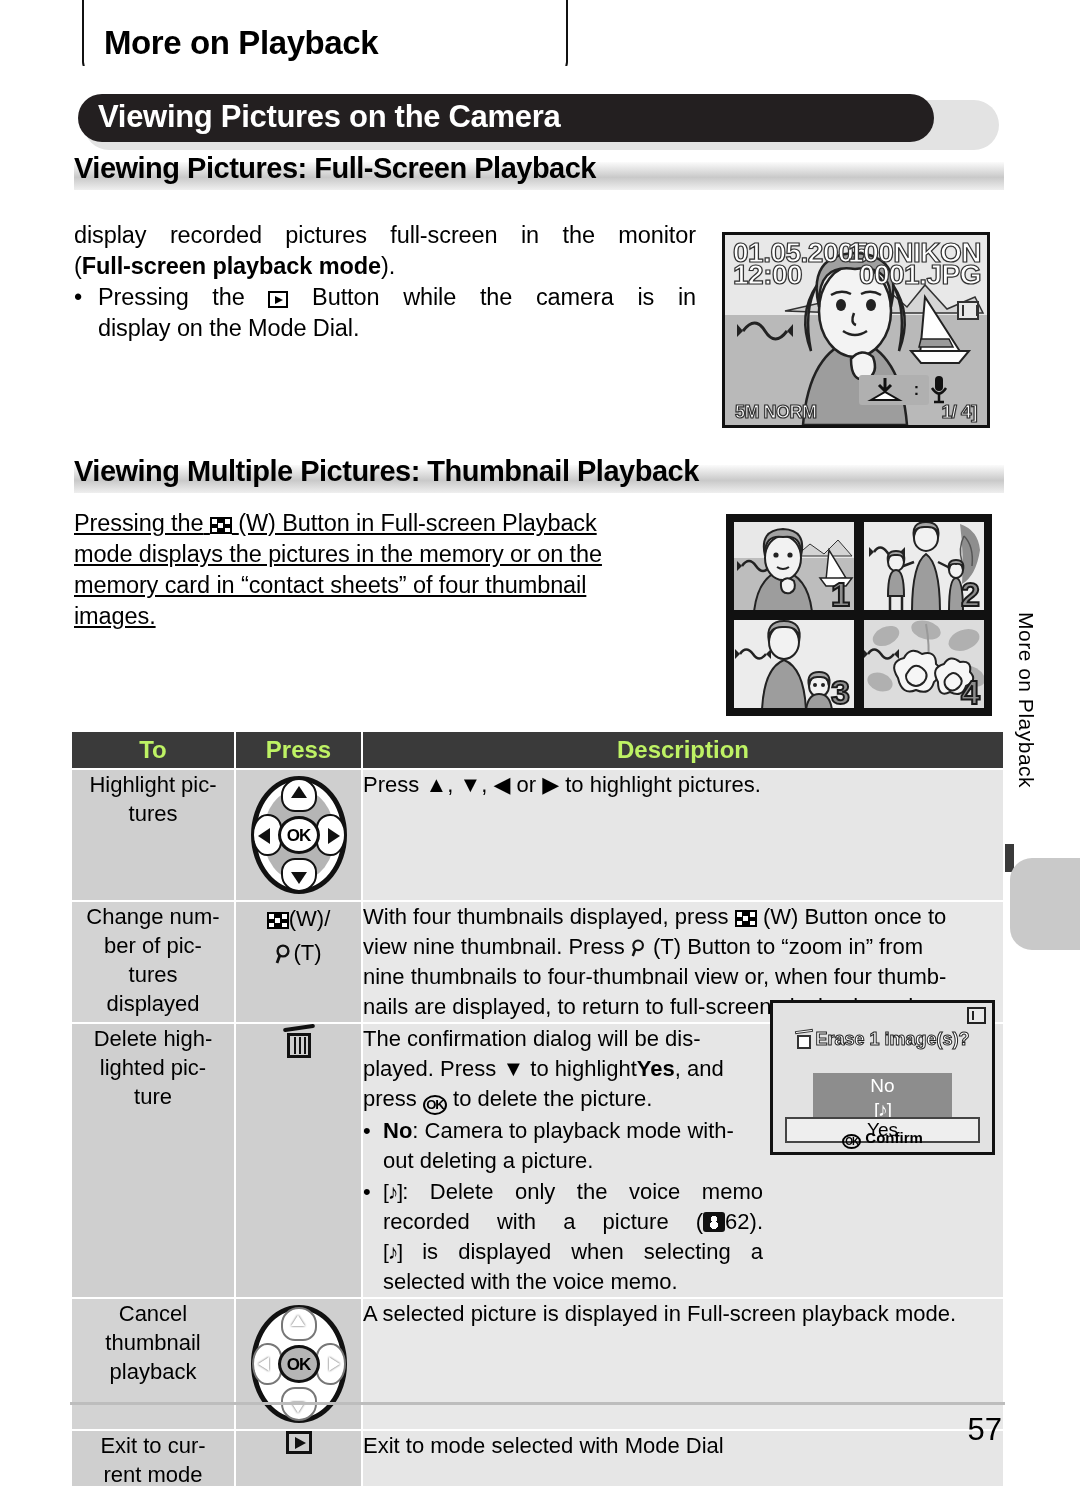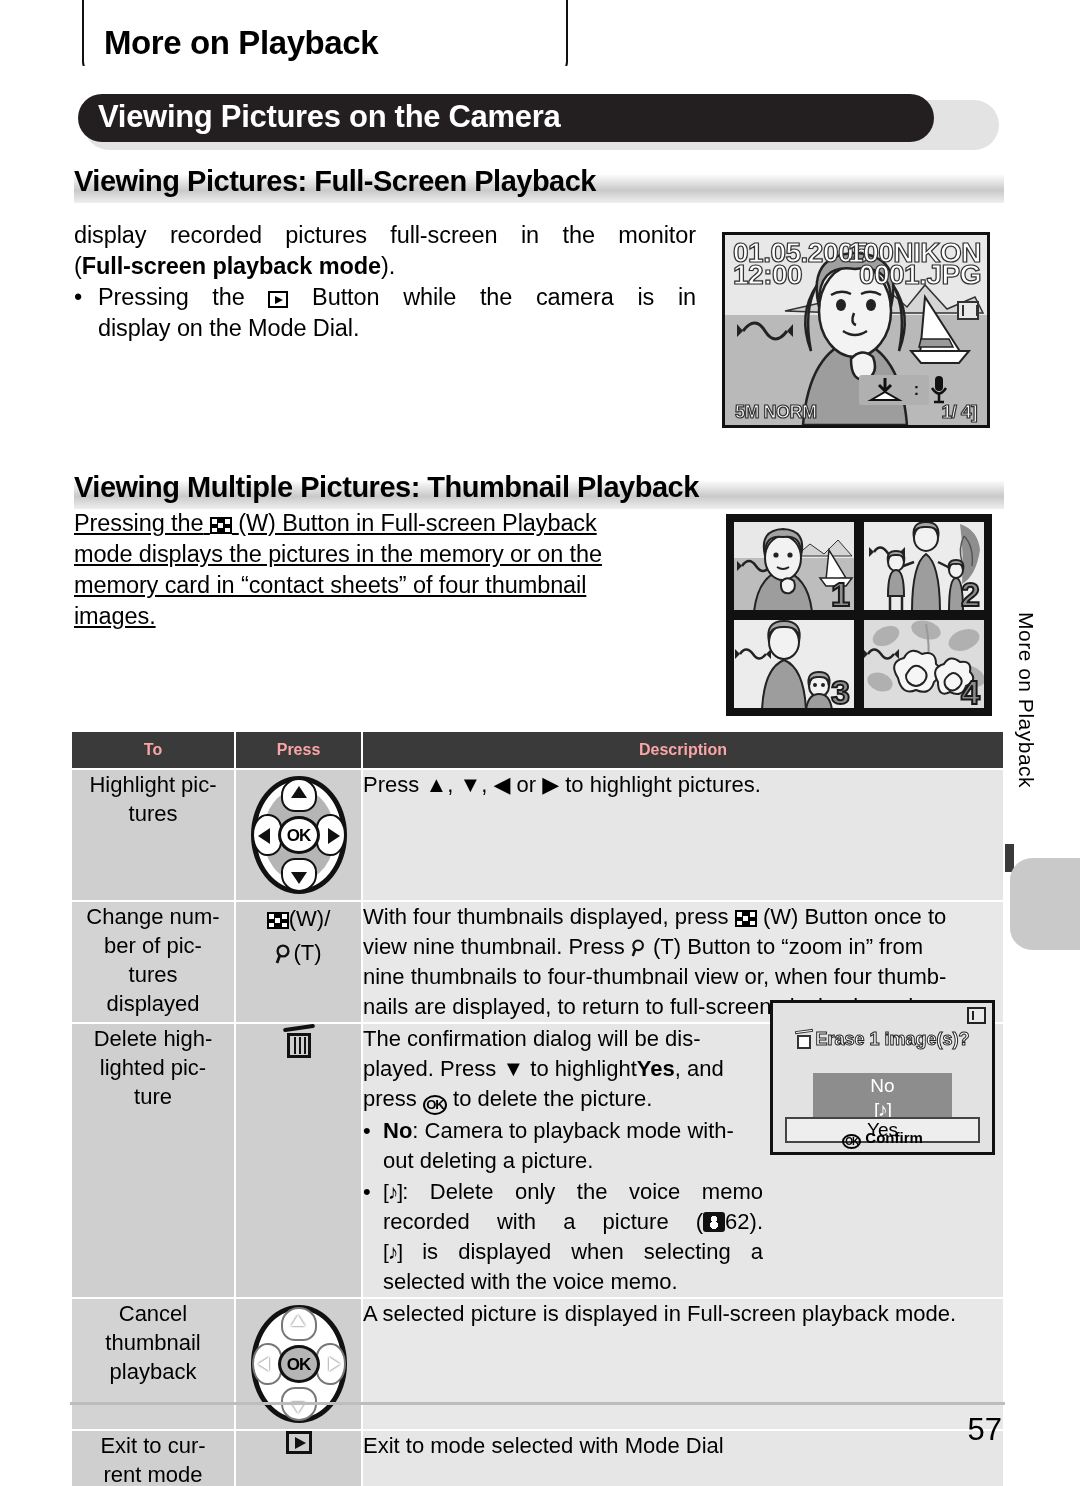--- a/index.html
+++ b/index.html
@@ -107,21 +107,21 @@
   .side-label{
     position:absolute;left:1014px;top:612px;
     writing-mode:vertical-rl;font-size:21px;letter-spacing:0.5px;white-space:nowrap;
   }
   .side-dark{position:absolute;left:1002px;top:844px;width:12px;height:28px;background:#3a3a3a;}
   .side-gray{position:absolute;left:1010px;top:858px;width:70px;height:92px;background:#c9c9c9;border-radius:22px 0 0 22px;}
 
   
   .tbl{position:absolute;left:70px;top:730px;width:935px;border-collapse:collapse;table-layout:fixed;}
   .tbl td,.tbl th{border:2px solid #fff;vertical-align:top;padding:0;}
-  .tbl thead th{background:#3a3a3a;color:#fca5a5;font-weight:bold;font-size:16px;text-align:center;
+  .tbl thead th{background:#3a3a3a;color:#bef264;font-weight:bold;font-size:24px;text-align:center;
     height:36px;vertical-align:middle;border-color:#fff;}
   .col-to{width:162px;}
   .col-press{width:125px;}
   .cell-to{background:#cfcfcf;text-align:center;font-size:22px;line-height:29px;vertical-align:middle;}
   .cell-press{background:#cfcfcf;text-align:center;vertical-align:middle;}
   .cell-desc{background:#e6e6e6;font-size:22px;line-height:30px;padding:6px 10px 10px 10px;}
   .r-light .cell-to{background:#d3d3d3;}
   .r-light .cell-desc{background:#e8e8e8;}
 
   .desc-bul{display:flex;margin-top:1px;}
@@ -200,21 +200,21 @@
 
   <div class="chapter-tab"></div>
   <div class="tab-cover"></div>
   <div class="chapter-tab-label">More on Playback</div>
 
   <div class="title-shadow"></div>
   <div class="title-bar">
     <div class="title-bar-text">Viewing Pictures on the Camera</div>
   </div>
 
-  <div class="h2" style="top:165px;width:772px;">
+  <div class="h2" style="top:152px;width:772px;">
     <div class="h2-rule" style="width:930px;"></div>
     <div class="h2-text">Viewing Pictures: Full-Screen Playback</div>
   </div>
 
   <div class="body" style="left:74px;top:220px;width:622px;">
     <div class="just">display recorded pictures full-screen in the monitor</div>
     <div>
       <span>(</span><b>Full-screen playback mode</b><span>).</span>
     </div>
     <div class="bullet-row">
@@ -268,21 +268,21 @@
     </svg>
     <div class="lcd-mem"></div>
     <div class="lcd-txt lcd-date">01.05.2005</div>
     <div class="lcd-txt lcd-time">12:00</div>
     <div class="lcd-txt lcd-folder">100NIKON</div>
     <div class="lcd-txt lcd-file">0001.JPG</div>
     <div class="lcd-txt lcd-quality">5M NORM</div>
     <div class="lcd-txt lcd-frames">1/  4]</div>
   </div>
 
-  <div class="h2" style="top:471px;width:996px;">
+  <div class="h2" style="top:455px;width:996px;">
     <div class="h2-rule" style="width:930px;"></div>
     <div class="h2-text">Viewing Multiple Pictures: Thumbnail Playback</div>
   </div>
 
   <div class="body" style="left:74px;top:508px;width:632px;text-decoration:underline;">
     <div>
       <span>Pressing the</span>
       <span class="ic-thumb"><i></i><i></i><i></i><i></i><i></i></span>
       <span>(W) Button in Full-screen Playback</span>
     </div>

